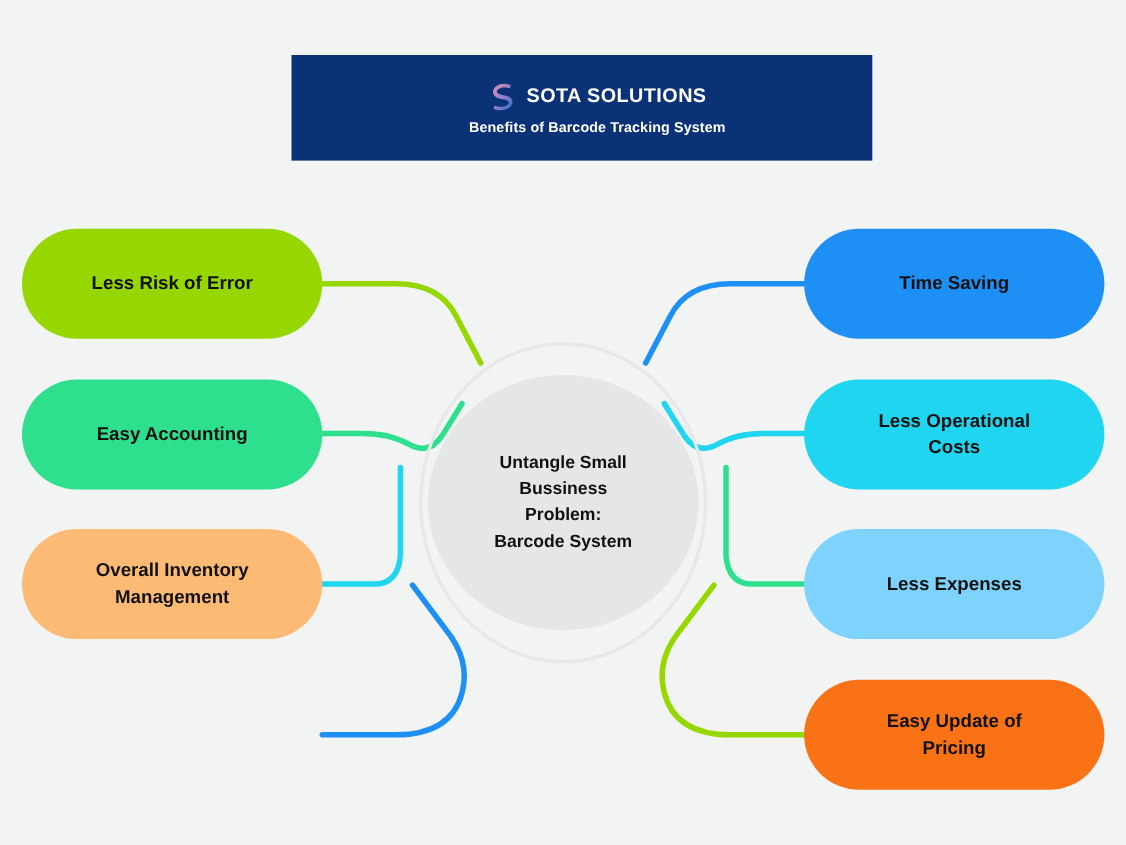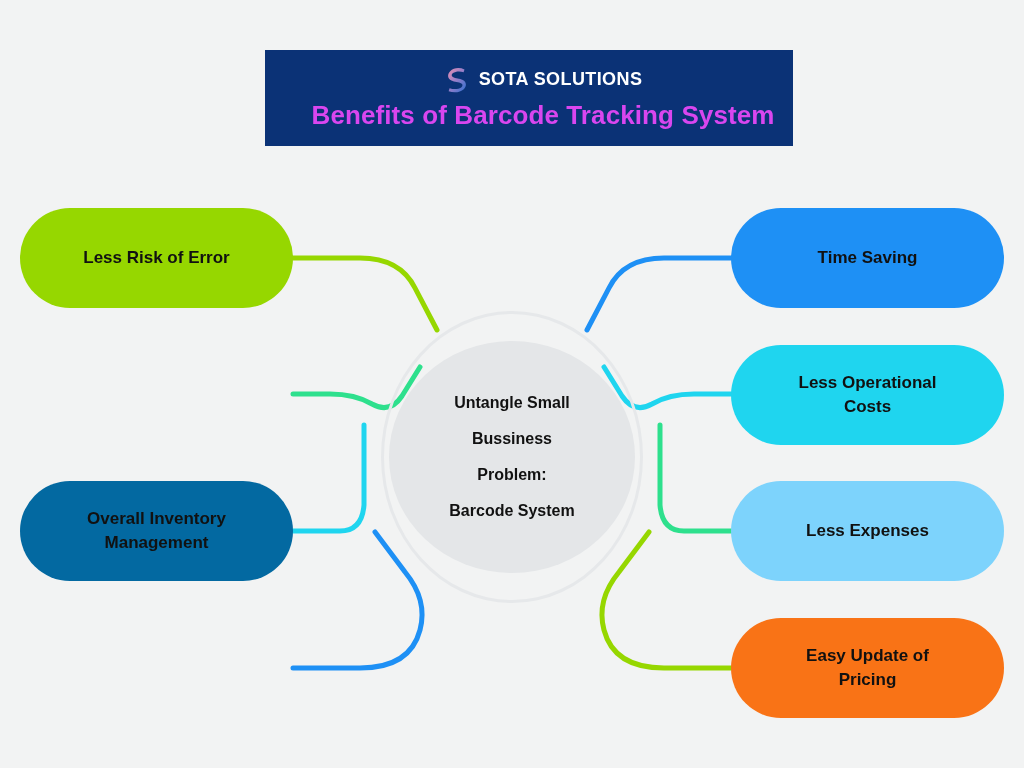--- a/index.html
+++ b/index.html
@@ -52,22 +52,22 @@
     flex: none;
   }
   .brand-name {
     color: #ffffff;
     font-size: 18px;
     font-weight: bold;
     letter-spacing: 0.4px;
     white-space: nowrap;
   }
   .banner-title {
-    color: #d946ef;
-    font-size: 26px;
+    color: #ffffff;
+    font-size: 13px;
     font-weight: bold;
     white-space: nowrap;
     letter-spacing: 0.1px;
   }
 
   
   .hub-ring {
     position: absolute;
     left: 381px;
     top: 311px;
@@ -92,21 +92,21 @@
     top: 341px;
     width: 246px;
     height: 232px;
     display: flex;
     align-items: center;
     justify-content: center;
     text-align: center;
     color: #111111;
     font-size: 16px;
     font-weight: bold;
-    line-height: 36px;
+    line-height: 24px;
     white-space: pre-line;
     box-sizing: border-box;
     padding: 0 14px;
   }
 
   
   .connectors {
     position: absolute;
     left: 0;
     top: 0;
@@ -192,21 +192,24 @@
   <div class="hub-ring"></div>
   <div class="hub-core"></div>
   <div class="hub-text">Untangle Small
 Bussiness
 Problem:
 Barcode System</div>
 
   <div class="pill pill-left row-1" style="background:#96d700">
     <span class="pill-label">Less Risk of Error</span>
   </div>
-  <div class="pill pill-left row-3" style="background:#0369a1">
+  <div class="pill pill-left row-2" style="background:#2ee08d">
+    <span class="pill-label">Easy Accounting</span>
+  </div>
+  <div class="pill pill-left row-3" style="background:#fdba74">
     <span class="pill-label">Overall Inventory
 Management</span>
   </div>
 
   <div class="pill pill-right row-2" style="background:#1fd5ef">
     <span class="pill-label">Less Operational
 Costs</span>
   </div>
   <div class="pill pill-right row-1" style="background:#1e90f5">
     <span class="pill-label">Time Saving</span>

